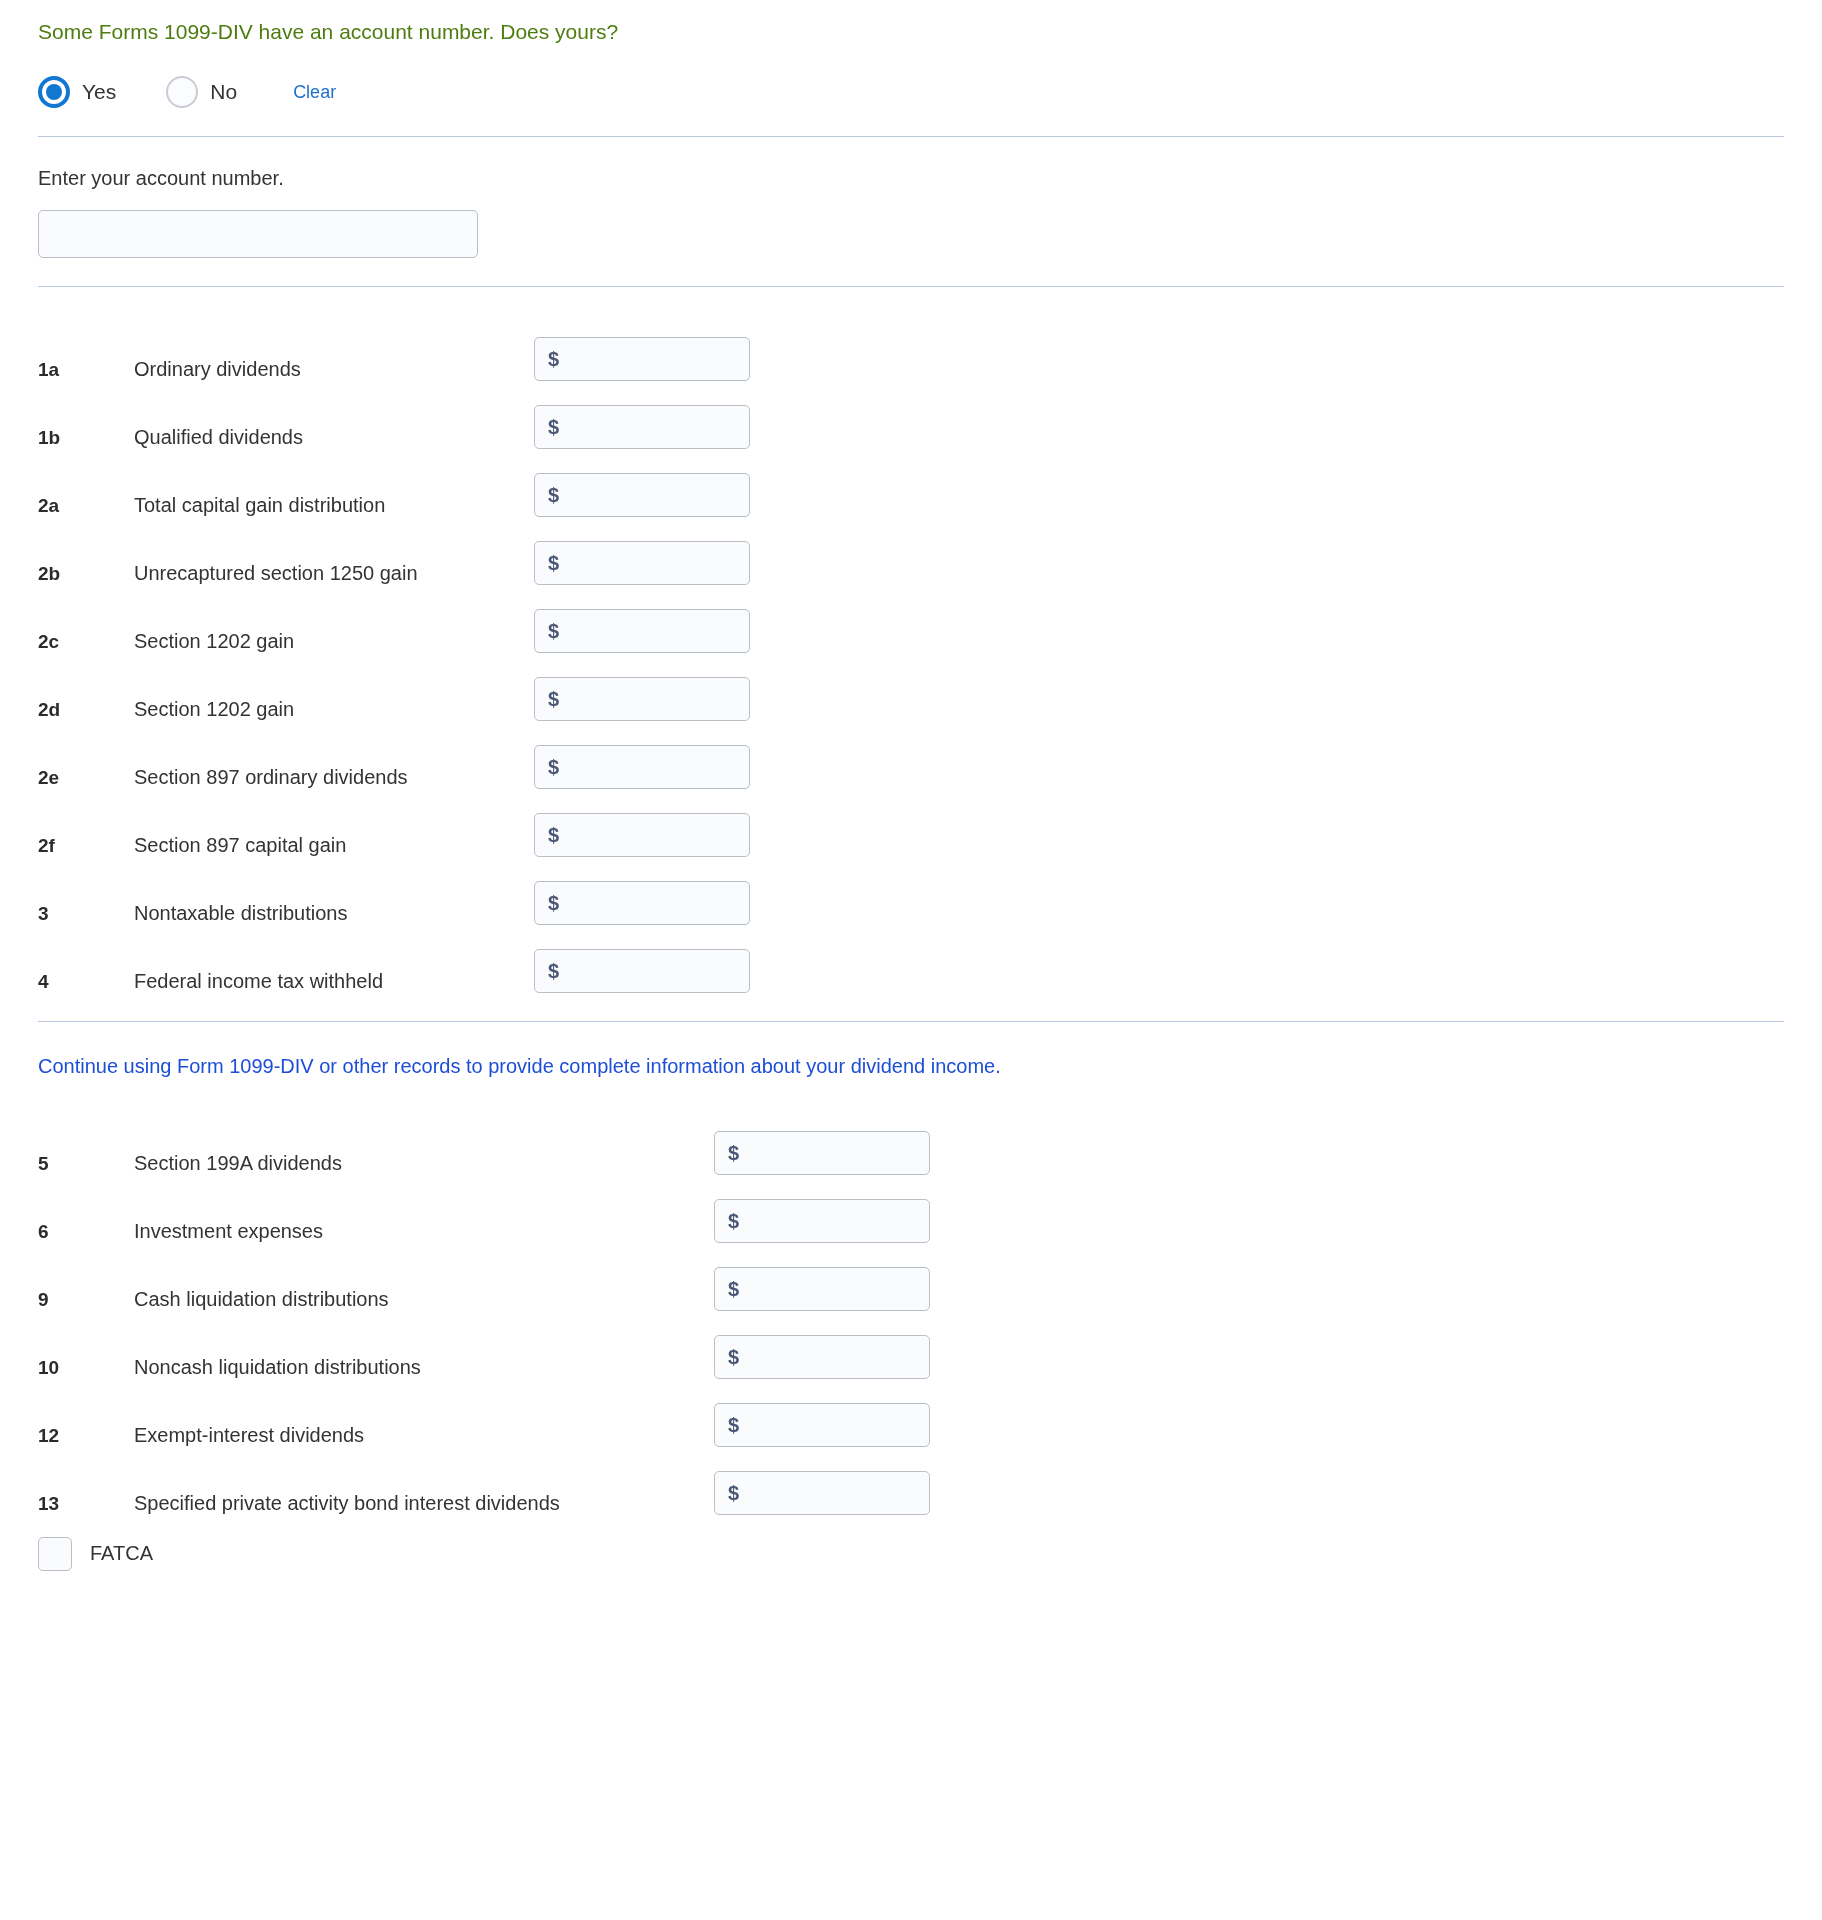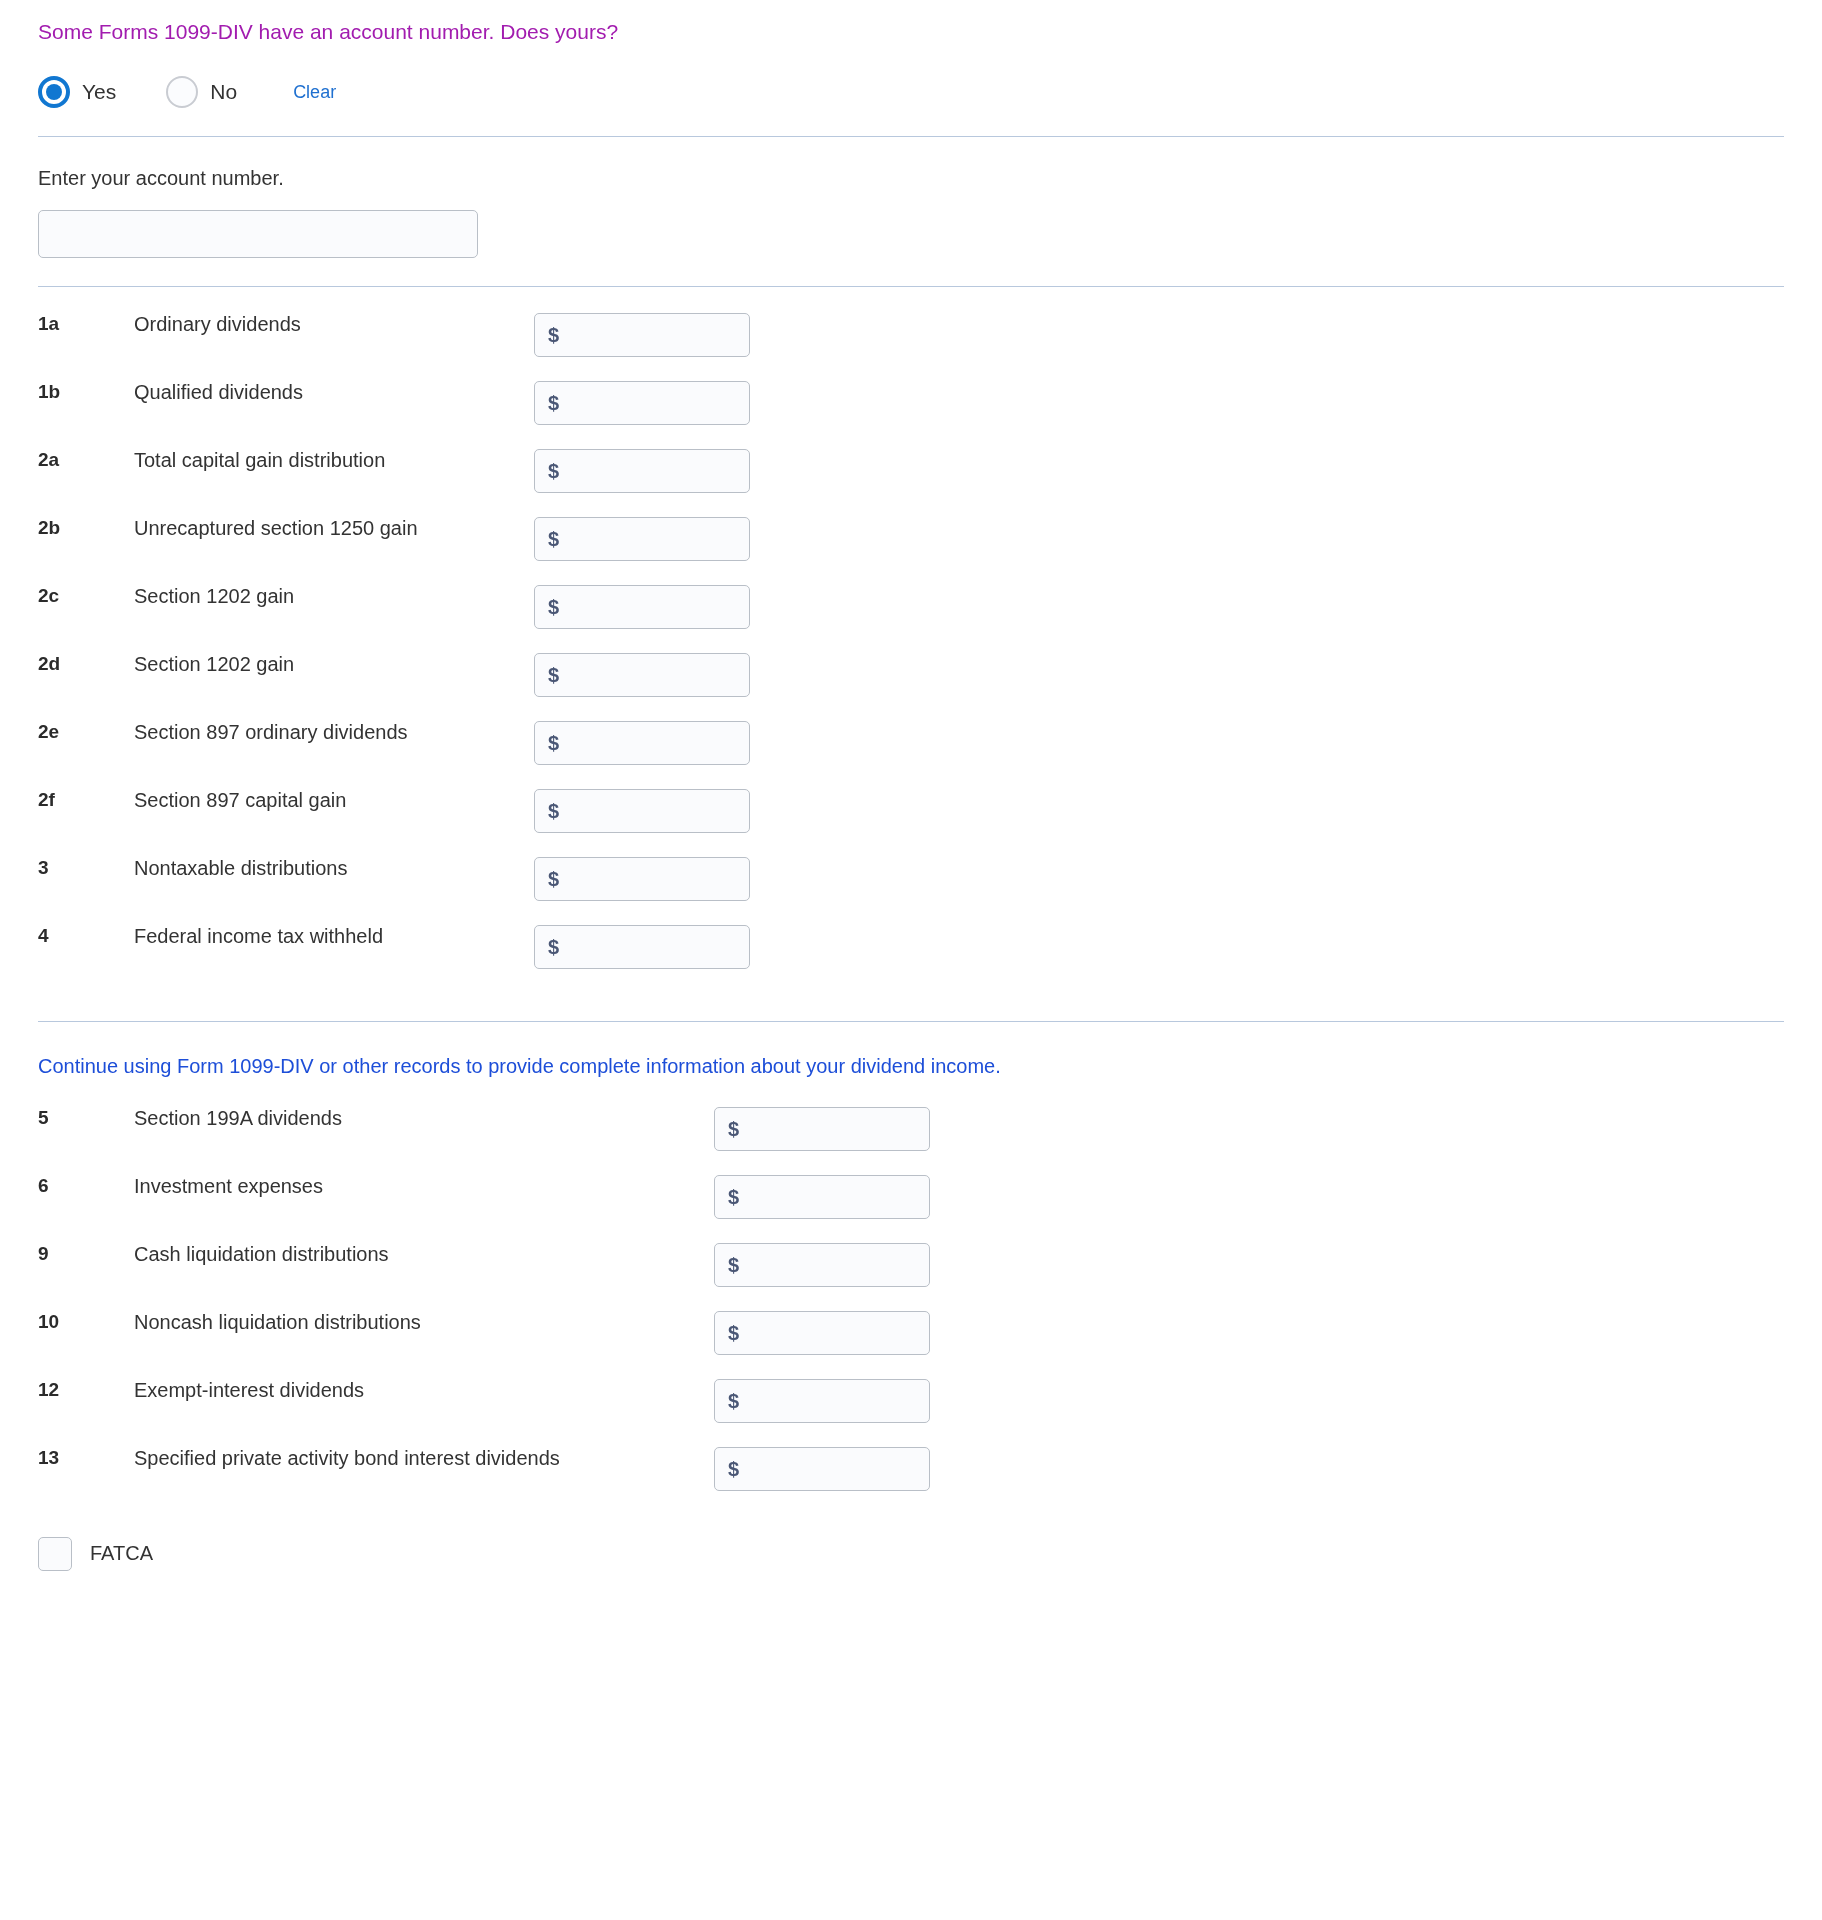--- a/index.html
+++ b/index.html
@@ -24,21 +24,21 @@
 
   .inner {
     padding-left: 38px;
     padding-right: 38px;
   }
 
   
   .question-text {
     font-size: 21px;
     line-height: 1.35;
-    color: #a21caf;
+    color: #4d7c0f;
     padding-top: 18px;
   }
 
   .radio-row {
     display: flex;
     align-items: center;
     margin-top: 30px;
     gap: 16px;
   }
 
@@ -134,21 +134,21 @@
     margin-top: 30px;
     max-width: 1700px;
   }
 
   
   .lines {
     margin-top: 26px;
   }
   .line-row {
     display: flex;
-    align-items: flex-start;
+    align-items: flex-end;
     height: 68px;
   }
   .line-num {
     width: 96px;
     flex: none;
     font-size: 19px;
     font-weight: bold;
     color: #2b2b2b;
   }
   .line-label {

